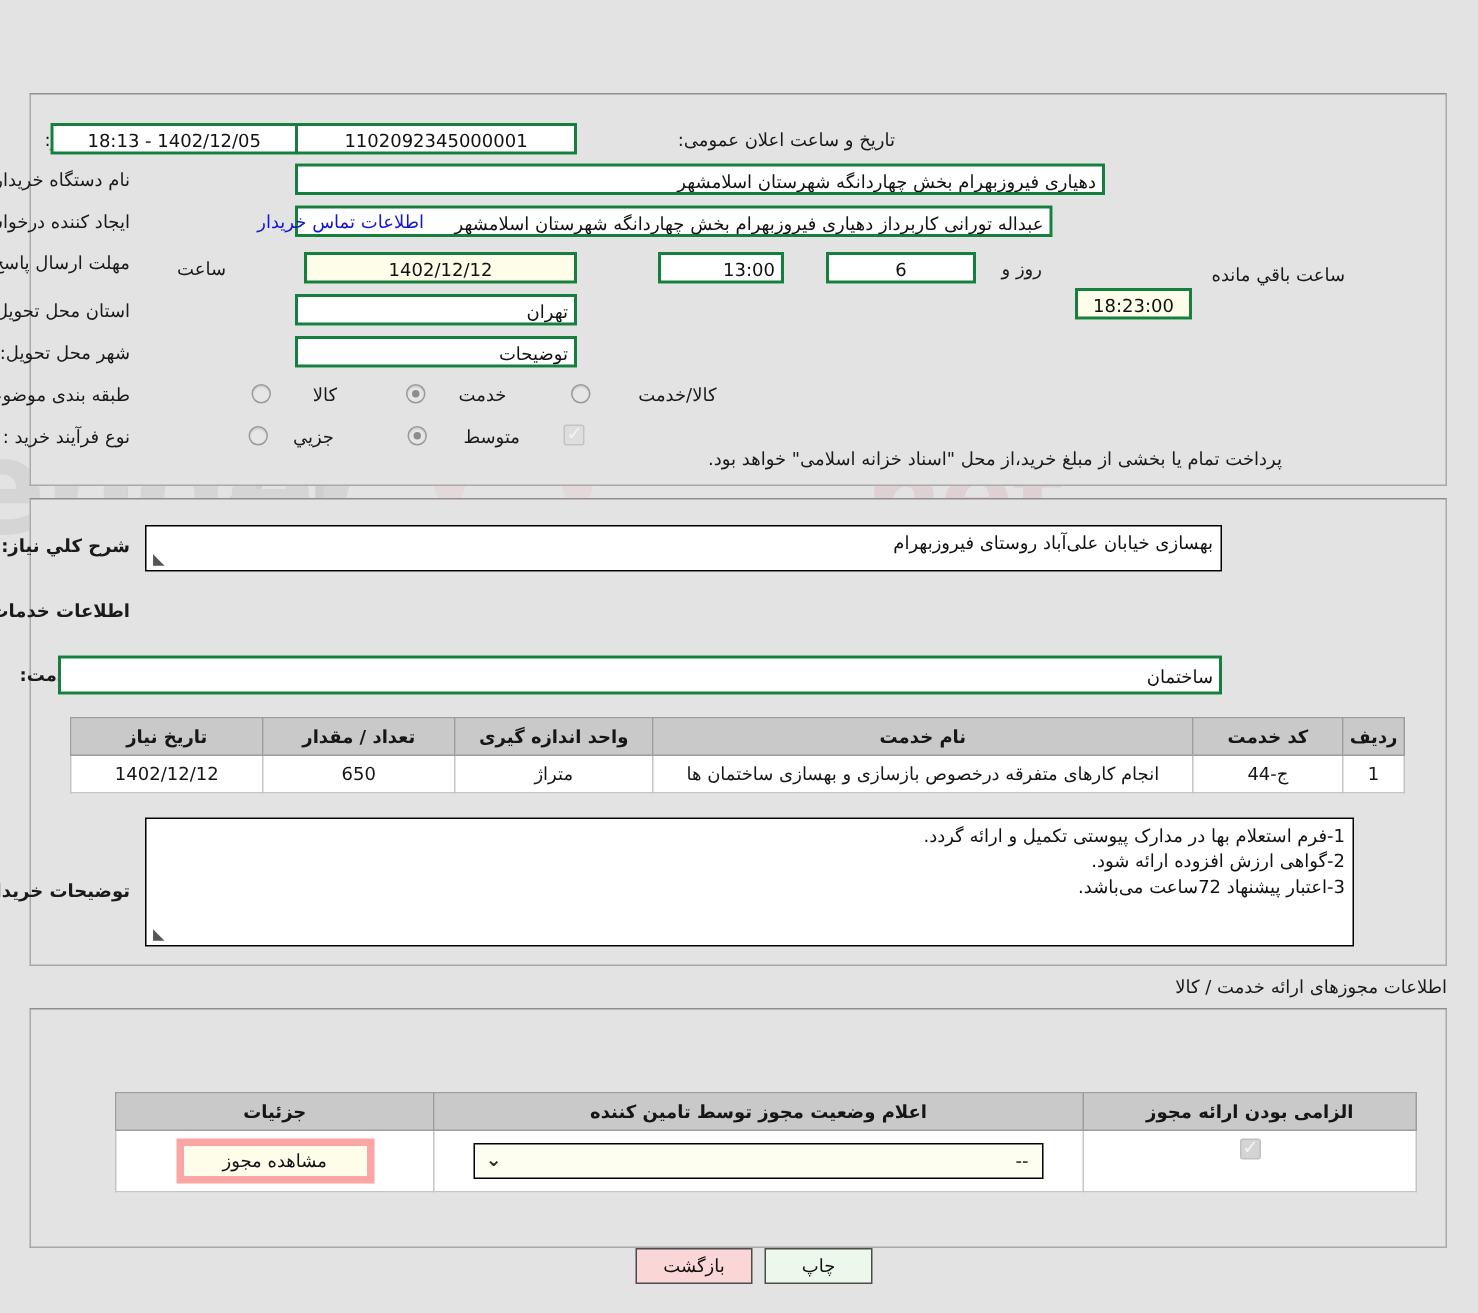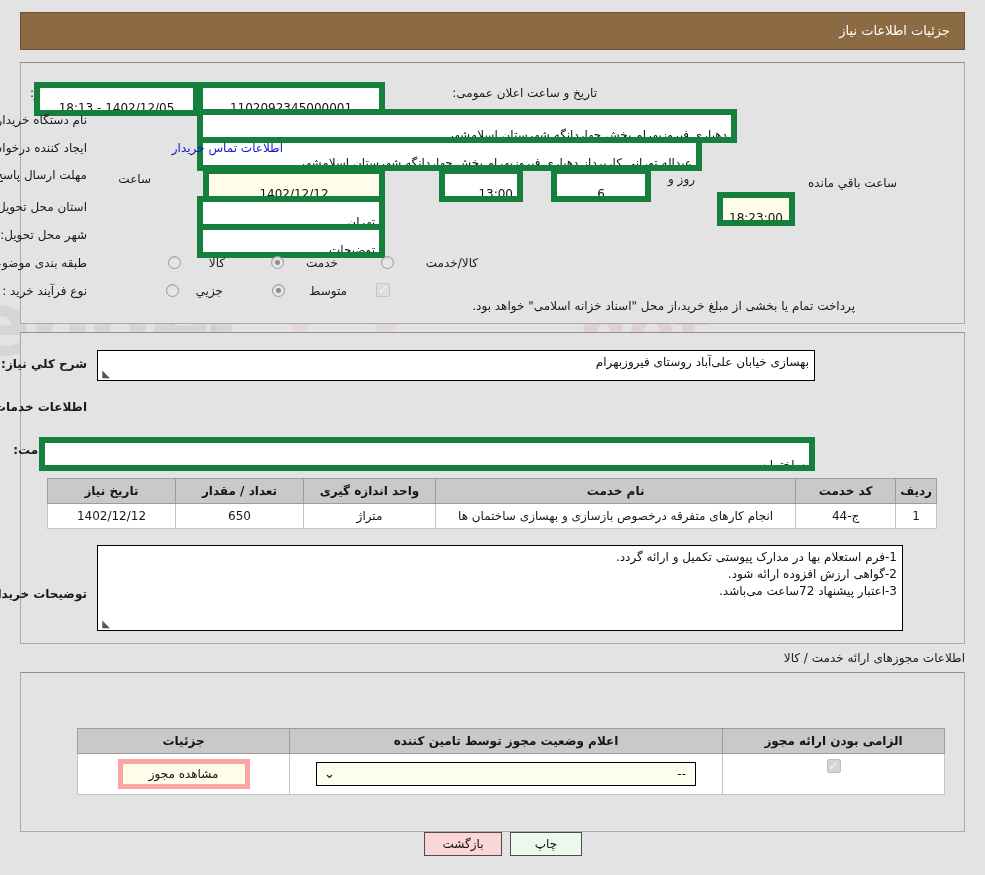--- a/index.html
+++ b/index.html
@@ -65,25 +65,25 @@
     color: #1a1a1a;
     text-align: right;
     z-index: 3;
   }
   .lbl-b { font-weight: bold; }
 
   
   .fld {
     position: absolute;
     background: #ffffff;
-    border: 6px solid #15803d;
+    border: 2px solid #15803d;
     font-family: "DejaVu Sans", "Liberation Sans", sans-serif;
     font-size: 12px;
     color: #111;
-    padding: 11px 4px;
+    padding: 1px 4px;
     line-height: 18px;
     height: 21px;
     text-align: right;
     white-space: nowrap;
     overflow: hidden;
     z-index: 3;
     direction: rtl;
   }
   .fld.ctr  { text-align: center; }
   .fld.cream{ background: #fdfdea; }
@@ -242,23 +242,20 @@
   <svg class="watermark" viewBox="0 0 985 260" xmlns="http://www.w3.org/2000/svg">
     <g opacity="0.30">
       <path d="M80 150 L80 215 C80 248 120 262 148 272 C176 262 216 248 216 215 L216 150 Z" fill="none" stroke="#9f9f9f" stroke-width="11"></path>
       <path d="M112 200 l22 24 l44 -52" fill="none" stroke="#9f9f9f" stroke-width="12" stroke-linecap="round" stroke-linejoin="round"></path>
       <path d="M255 72 L300 190 L345 72 L385 190 L430 72" fill="none" stroke="#e9c3c8" stroke-width="16" stroke-linejoin="round"></path>
       <text x="250" y="215" font-family="DejaVu Sans, sans-serif" font-size="88" font-weight="bold" fill="#b7b7b7" letter-spacing="-2">AriaTender</text>
       <text x="735" y="215" font-family="DejaVu Sans, sans-serif" font-size="72" font-weight="bold" fill="#d9a9b0" letter-spacing="-1">.net</text>
     </g>
   </svg>
 
-  <div class="titlebar">
-    <div class="t">جزئیات اطلاعات نیاز</div>
-  </div>
 
   <div class="panel panel-1"></div>
 
   <div class="lbl" style="right:898px; top:86px;">شماره نیاز:</div>
   <div class="fld ctr ltr" style="right:600px; top:82px; width:188px;">1102092345000001</div>
 
   <div class="lbl" style="right:388px; top:86px;">تاریخ و ساعت اعلان عمومی:</div>
   <div class="fld ctr ltr" style="right:786px; top:82px; width:165px;">18:13 - 1402/12/05</div>
 
   <div class="lbl" style="right:898px; top:113px;">نام دستگاه خریدار:</div>

